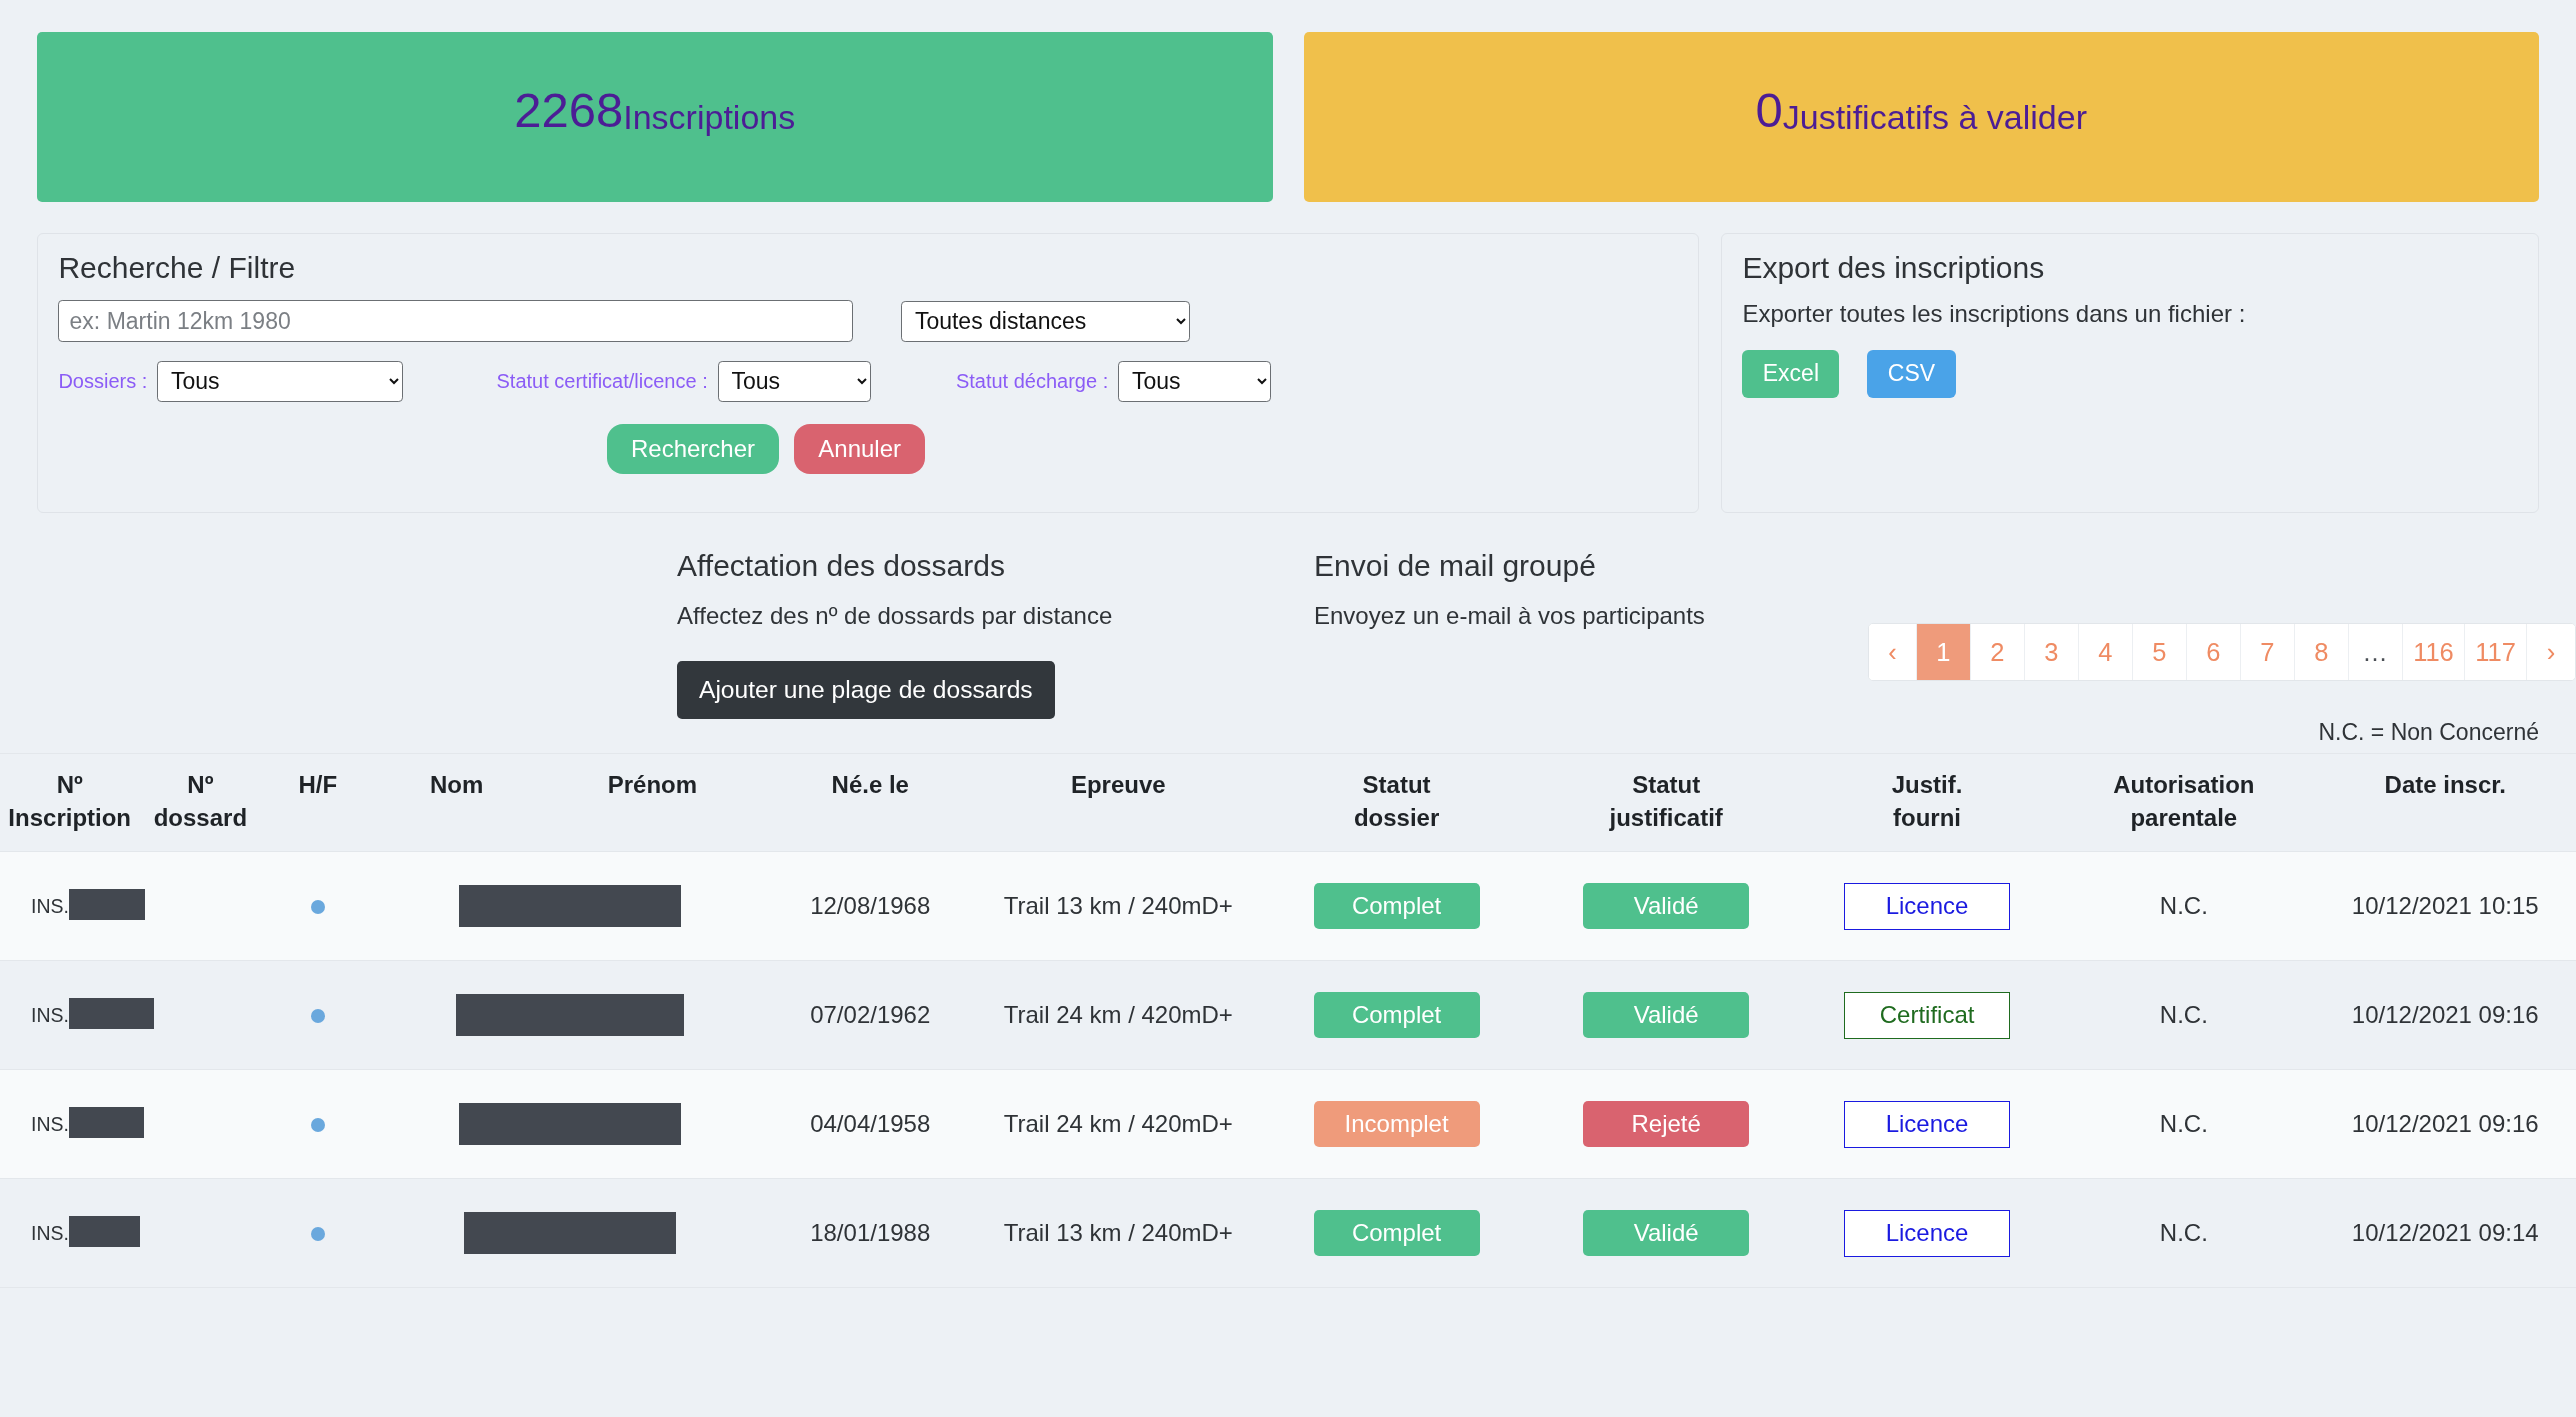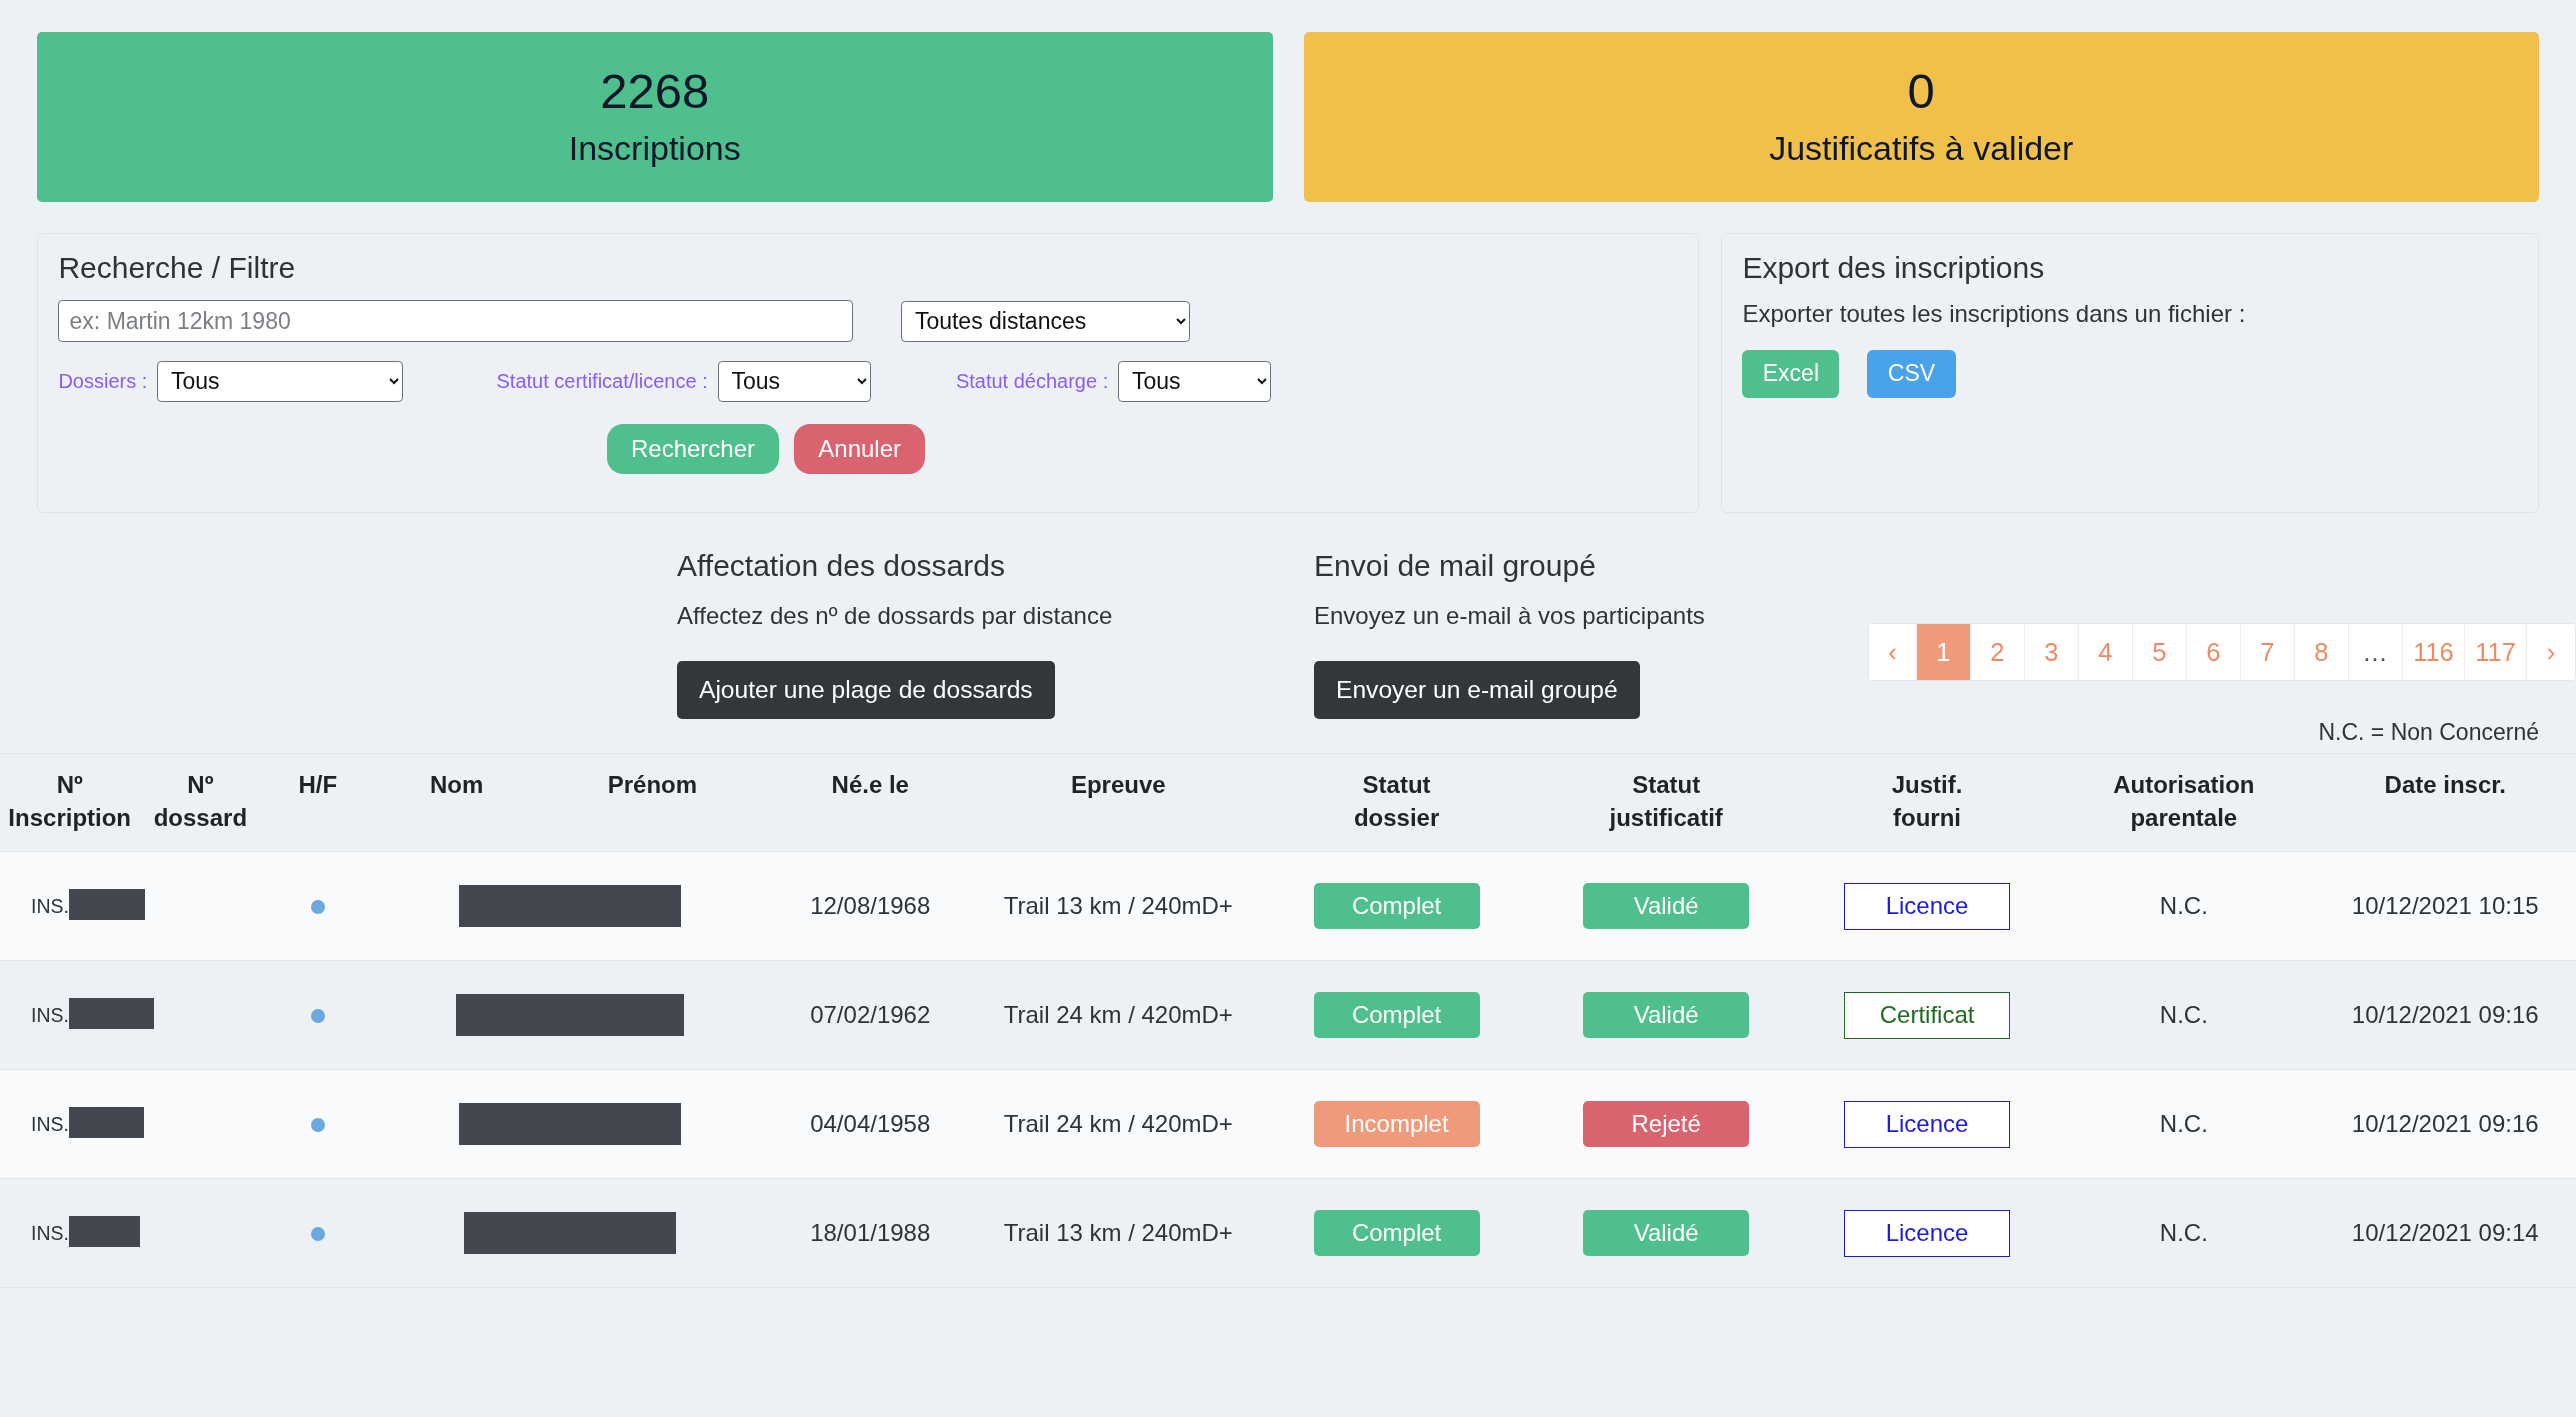--- a/index.html
+++ b/index.html
@@ -16,25 +16,24 @@
   .kpi-row {
     display: flex;
     gap: 31px;
     padding: 32px 37px 0 37px;
   }
   .kpi-card {
     flex: 1 1 0;
     height: 170px;
     border-radius: 5.1px;
     display: flex;
-    flex-direction: column;
     align-items: center;
     justify-content: center;
     position: relative;
-    color: #0f172a;
+    color: #4c1d95;
   }
   .kpi-card.green  { background: #4fc08d; }
   .kpi-card.yellow { background: #f0c04b; }
   .kpi-card.blue   { background: #4aa3e8; }
   .kpi-value {
     font-size: 49px;
     line-height: 1.05;
     font-weight: 400;
     margin-bottom: 12px;
   }
@@ -360,21 +359,20 @@
 
 <div class="mid-row">
   <div class="mid-col a">
     <div class="mid-title">Affectation des dossards</div>
     <p class="mid-sub">Affectez des nº de dossards par distance</p>
     <button class="btn btn-dark mid-btn">Ajouter une plage de dossards</button>
   </div>
   <div class="mid-col b">
     <div class="mid-title">Envoi de mail groupé</div>
     <p class="mid-sub">Envoyez un e-mail à vos participants</p>
-    <button class="btn btn-dark mid-btn">Envoyer un e-mail groupé</button>
   </div>
 
   <div class="pager-wrap">
     <div class="pager" id="pager">
         <a class="chev" href="#">‹</a>
         <a class="active" href="#">1</a>
         <a href="#">2</a>
         <a href="#">3</a>
         <a href="#">4</a>
         <a href="#">5</a>

